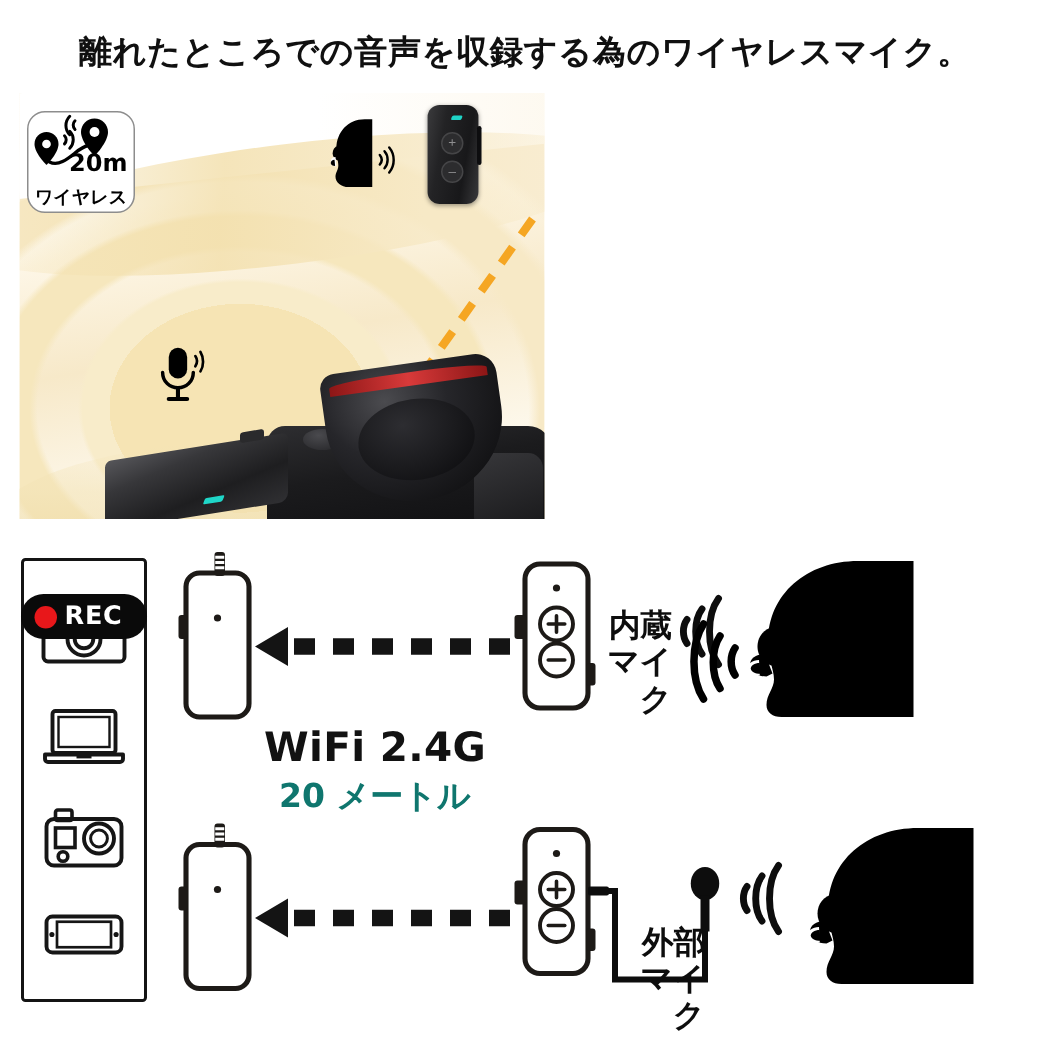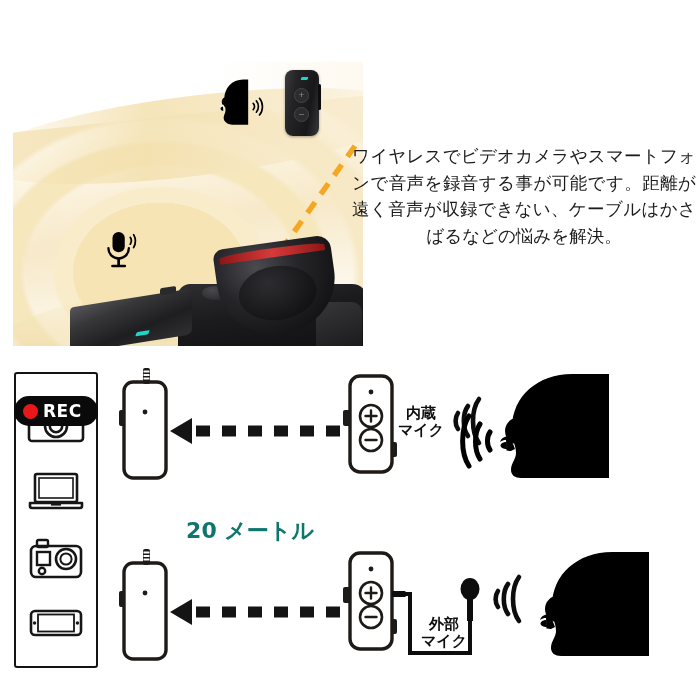--- a/index.html
+++ b/index.html
@@ -150,40 +150,59 @@
     font-size:27px;font-weight:bold;color:#121212;letter-spacing:.2px;
     font-family:"DejaVu Sans","Liberation Sans",sans-serif;
   }
   .meter-txt{
     position:absolute;left:165px;top:516px;width:170px;text-align:center;
     font-size:22px;font-weight:bold;color:#0f766e;
     font-family:"DejaVu Sans","Liberation Sans",sans-serif;
   }
 
   .lbl{
-    position:absolute;font-size:15px;font-weight:bold;color:#0d0d0d;line-height:1.16;
-    text-align:center;font-family:"DejaVu Sans","Liberation Sans",sans-serif;
+    position:absolute;font-size:21px;font-weight:bold;color:#0d0d0d;line-height:1.16;
+    text-align:right;font-family:"DejaVu Sans","Liberation Sans",sans-serif;
   }
   .lbl-intern{left:394px;top:405px;width:54px;}
   .lbl-extern{left:418px;top:616px;width:52px;}
 
   svg{display:block;overflow:visible;}
 </style>
 </head>
 <body>
 
 <div id="page">
 
+  <div class="title">離れたところでの音声を収録する為のワイヤレスマイク。</div>
 
   <div class="photo">
     <div class="bg"></div>
     <div class="sweep2"></div>
     <div class="sweep1"></div>
     <div class="floor"></div>
 
+    <div class="badge">
+      <svg width="70" height="42" viewBox="0 0 70 42">
+
+        <path d="M44 4c-5 0-9 4-9 9 0 7 9 16 9 16s9-9 9-16c0-5-4-9-9-9z" fill="#000"></path>
+        <circle cx="44" cy="13" r="3.3" fill="#fff"></circle>
+        <path d="M31 5.5c-1.6 1.6-1.6 4.2 0 5.8" stroke="#000" stroke-width="2" fill="none" stroke-linecap="round"></path>
+        <path d="M27.5 2.5c-3.4 3.4-3.4 8.9 0 12.3" stroke="#000" stroke-width="2" fill="none" stroke-linecap="round"></path>
+
+        <path d="M12 13c-4.4 0-8 3.6-8 8 0 6.2 8 14 8 14s8-7.8 8-14c0-4.4-3.6-8-8-8z" fill="#000"></path>
+        <circle cx="12" cy="21" r="2.9" fill="#fff"></circle>
+        <path d="M24 15.5c1.5 1.5 1.5 3.9 0 5.4" stroke="#000" stroke-width="2" fill="none" stroke-linecap="round"></path>
+        <path d="M27.5 12.5c3.1 3.1 3.1 8.2 0 11.3" stroke="#000" stroke-width="2" fill="none" stroke-linecap="round"></path>
+
+        <path d="M14 33c6 3 12-2 17-6 3-2.4 6-4.5 9-5" stroke="#000" stroke-width="2.2" fill="none" stroke-linecap="round"></path>
+      </svg>
+      <div class="b-20m">20m</div>
+      <div class="b-wl">ワイヤレス</div>
+    </div>
 
     <svg class="ph-head" viewBox="0 0 70 82">
       <path d="M40 2C22 2 10 16 10 33c0 8 2 13 2 18 0 5-3 7-3 12 0 6 6 11 14 11h25V2z" fill="#000"></path>
       <path d="M12 30c-4 1-6 4-6 8 0 4 3 7 6 8" fill="#000"></path>
       <path d="M9 42c-3 0-5 2-5 5 0 3 3 5 6 5" fill="#fff"></path>
       <path d="M8 45c-2.5 0-4 1.6-4 3.4 0 1.8 2 3.3 4.6 3.3" fill="#000"></path>
       <g stroke="#000" stroke-width="2.6" fill="none" stroke-linecap="round">
         <path d="M56 40c2.5 3 2.5 7 0 10"></path>
         <path d="M61 36c4.4 5 4.4 13 0 18"></path>
         <path d="M66 32c6.3 7.5 6.3 19 0 26.5"></path>
@@ -223,21 +242,20 @@
         <div class="ring"></div>
         <div class="glass"></div>
       </div>
       <div class="ph-rcv">
         <div class="shoe"></div>
         <div class="rled"></div>
       </div>
     </div>
   </div>
 
-  <div class="para">ワイヤレスでビデオカメラやスマートフォンで音声を録音する事が可能です。距離が遠く音声が収録できない、ケーブルはかさばるなどの悩みを解決。</div>
 
   <div class="rec-badge">
     <div class="rec-dot"></div>
     <div class="rec-label">REC</div>
   </div>
 
   <div class="dev-col">
     <svg class="ic" width="56" height="42" viewBox="0 0 56 42">
       <path d="M4 10h9l4-6h22l4 6h9a3 3 0 013 3v23a3 3 0 01-3 3H4a3 3 0 01-3-3V13a3 3 0 013-3z" fill="none" stroke="#161616" stroke-width="2.6" stroke-linejoin="round"></path>
       <circle cx="28" cy="24" r="11" fill="none" stroke="#161616" stroke-width="2.6"></circle>
@@ -262,20 +280,21 @@
     </svg>
 
     <svg class="ic" width="56" height="32" viewBox="0 0 56 32">
       <rect x="3" y="4" width="50" height="24" rx="4" fill="none" stroke="#161616" stroke-width="2.6"></rect>
       <rect x="10" y="7.5" width="36" height="17" fill="none" stroke="#161616" stroke-width="1.8"></rect>
       <circle cx="6.6" cy="16" r="1.7" fill="#161616"></circle>
       <circle cx="49.4" cy="16" r="1.7" fill="#161616"></circle>
     </svg>
   </div>
 
+  <div class="wifi-txt">WiFi 2.4G</div>
   <div class="meter-txt">20 メートル</div>
 
   <svg style="position:absolute;left:110px;top:368px;width:260px;height:115px;" viewBox="0 0 260 115">
 
     <g>
       <rect x="14" y="14" width="42" height="96" rx="9" fill="#fff" stroke="#1d1a17" stroke-width="3.4"></rect>
       <rect x="33" y="0" width="7" height="16" rx="2" fill="#1d1a17"></rect>
       <rect x="33.5" y="2.5" width="6" height="2" fill="#fff"></rect>
       <rect x="33.5" y="6" width="6" height="2" fill="#fff"></rect>
       <rect x="33.5" y="9.5" width="6" height="2" fill="#fff"></rect>

